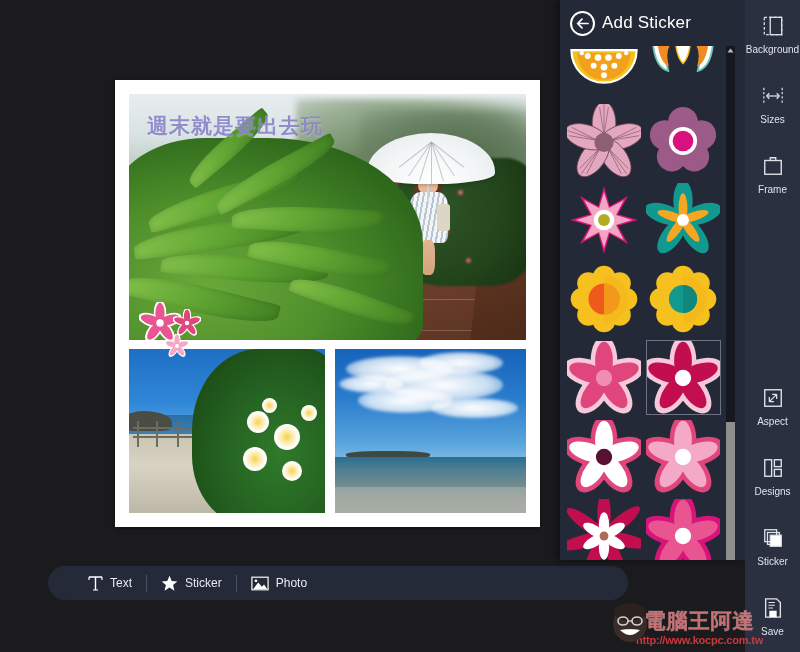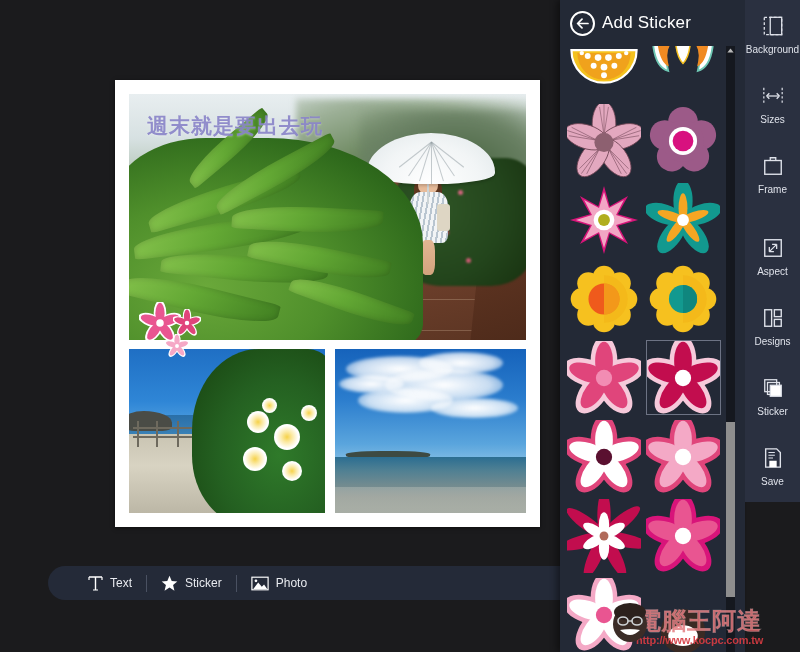--- a/index.html
+++ b/index.html
@@ -218,21 +218,21 @@
     cursor: pointer;
     white-space: nowrap;
   }
   .tool-sep { width: 1px; height: 17px; background: #4a5162; }
   .tool svg { display: block; }
 
   
   .sticker-panel {
     position: absolute;
     left: 560px; top: 0;
-    width: 185px; height: 652px;
+    width: 185px; height: 560px;
     background: #232936;
     overflow: hidden;
     box-shadow: -3px 0 7px rgba(0,0,0,.45);
   }
   .sp-header {
     height: 46px;
     display: flex; align-items: center; gap: 7px;
     padding-left: 10px;
   }
   .back-btn {
@@ -283,21 +283,21 @@
     position: absolute;
     left: 0; top: 376px;
     width: 9px; height: 175px;
     background: #8e8e8e;
   }
 
   
   .sidebar {
     position: absolute;
     right: 0; top: 0;
-    width: 55px; height: 502px;
+    width: 55px; height: 652px;
     background: #2a3040;
     display: flex; flex-direction: column;
     align-items: center;
   }
   .side-item {
     width: 55px; height: 70px;
     display: flex; flex-direction: column;
     align-items: center; justify-content: center;
     gap: 5px;
     color: #dfe2ea;
@@ -309,22 +309,22 @@
 
   
   .watermark {
     position: absolute;
     left: 636px; bottom: 6px;
     z-index: 70;
     pointer-events: none;
     text-align: center;
   }
   .wm-text {
-    font-family: Liberation Sans, sans-serif;
-    font-size: 24px;
+    font-family: Liberation Mono, monospace;
+    font-size: 21px;
     font-weight: bold;
     color: rgba(214,60,66,.80);
     letter-spacing: 1px;
     line-height: 1;
     -webkit-text-stroke: 0.6px rgba(255,255,255,.30);
   }
   .wm-url {
     font-size: 11px;
     font-weight: bold;
     color: rgba(214,60,66,.92);

